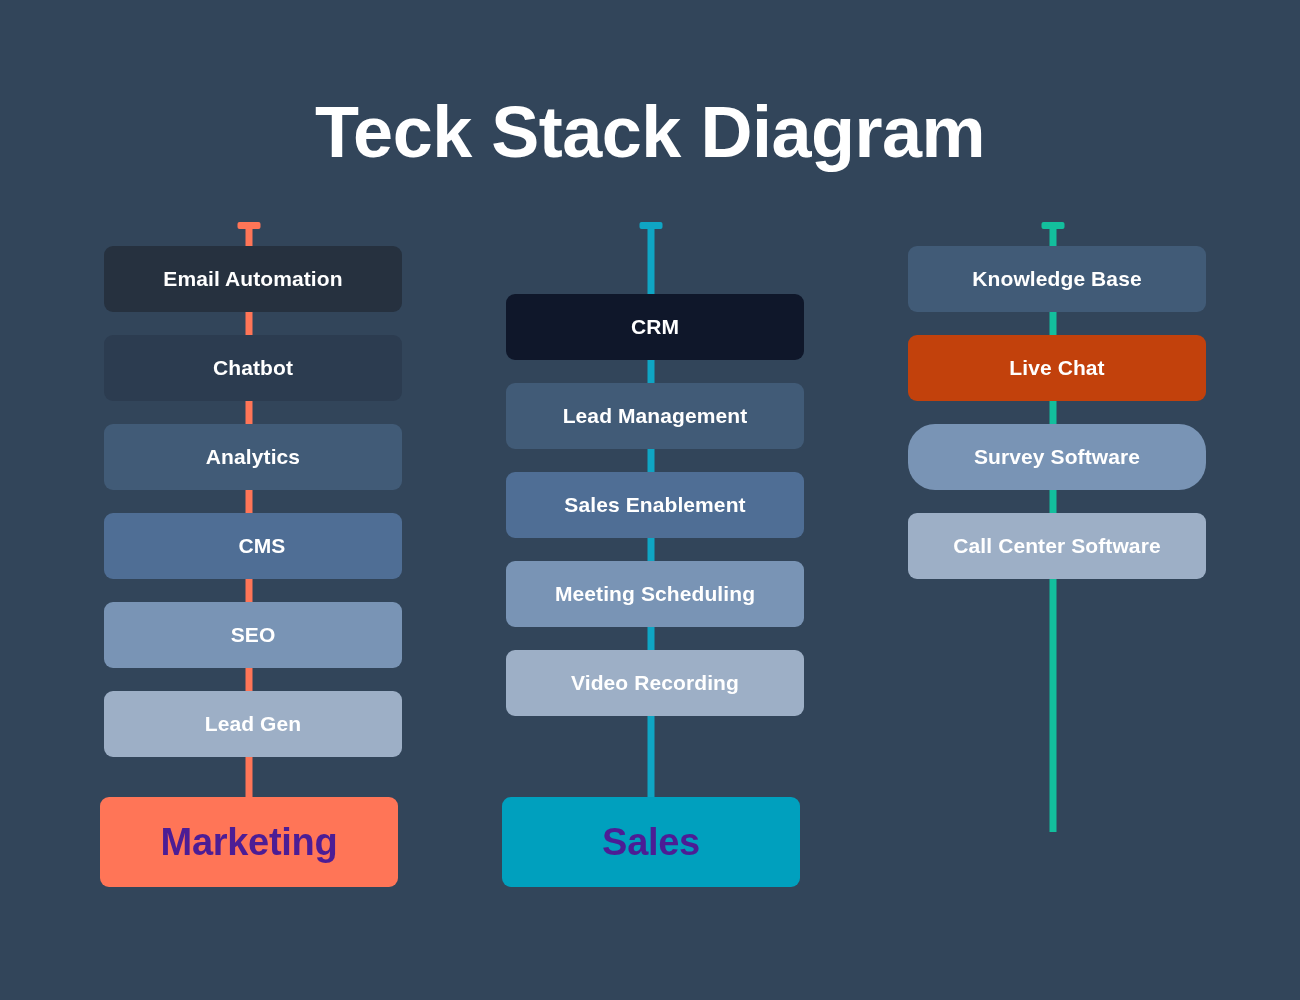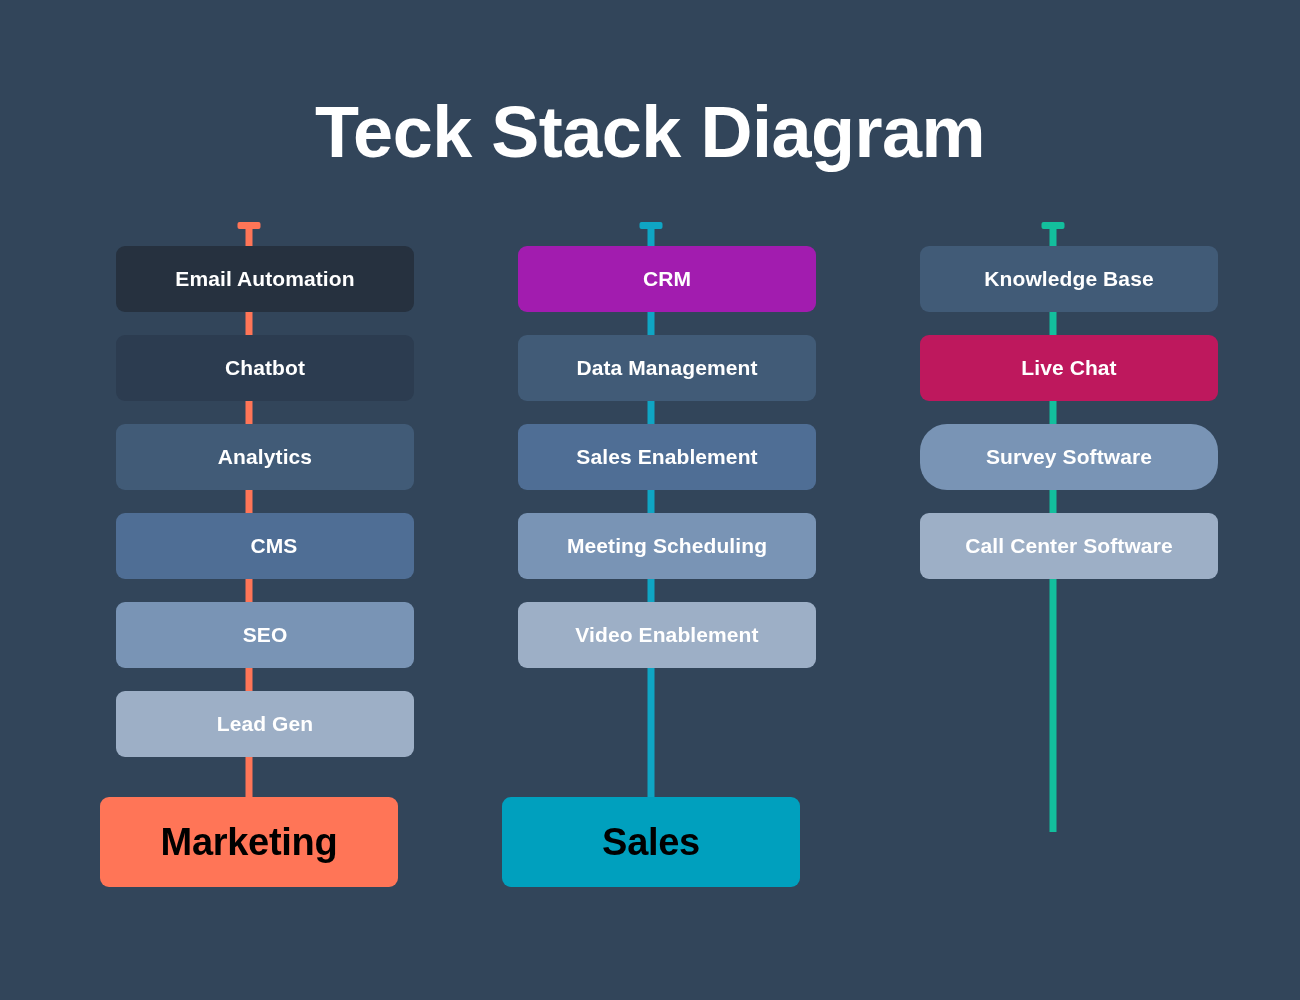--- a/index.html
+++ b/index.html
@@ -73,21 +73,21 @@
     width:23px;
     height:7px;
     border-radius:2px;
     z-index:2;
   }
 
   
   .stack {
     position:absolute;
     top:24px;
-    left:16px;
+    left:4px;
     width:298px;
     z-index:3;
   }
 
   .tier {
     position:relative;
     width:298px;
     height:66px;
     border-radius:9px;
     margin-bottom:23px;
@@ -113,21 +113,21 @@
     width:298px;
     height:90px;
     border-radius:9px;
     display:flex;
     align-items:center;
     justify-content:center;
     z-index:4;
   }
 
   .footer-label {
-    color:#000000;
+    color:#4c1d95;
     font-size:38px;
     font-weight:bold;
     letter-spacing:-0.3px;
     white-space:nowrap;
   }
 </style>
 </head>
 <body style="background: rgb(50, 69, 90);">
 
 <div class="canvas">
@@ -161,49 +161,49 @@
       </div>
       <div class="footer-box" style="background: rgb(255, 117, 87);">
         <span class="footer-label">Marketing</span>
       </div>
     </div>
 
     <div class="column">
       <div class="spine" style="background: rgb(15, 165, 196);"></div>
       <div class="spine-cap" style="background: rgb(15, 165, 196);"></div>
       <div class="stack">
-        <div class="tier" style="background: #a21caf;">
+        <div class="tier" style="background: #0f172a; margin-top: 48px;">
           <span class="tier-label">CRM</span>
         </div>
         <div class="tier" style="background: rgb(65, 91, 119);">
-          <span class="tier-label">Data Management</span>
+          <span class="tier-label">Lead Management</span>
         </div>
         <div class="tier" style="background: rgb(79, 110, 149);">
           <span class="tier-label">Sales Enablement</span>
         </div>
         <div class="tier" style="background: rgb(121, 148, 181);">
           <span class="tier-label">Meeting Scheduling</span>
         </div>
         <div class="tier" style="background: rgb(157, 175, 198);">
-          <span class="tier-label">Video Enablement</span>
+          <span class="tier-label">Video Recording</span>
         </div>
       </div>
       <div class="footer-box" style="background: rgb(0, 160, 190);">
         <span class="footer-label">Sales</span>
       </div>
     </div>
 
     <div class="column">
       <div class="spine" style="background: rgb(19, 191, 157);"></div>
       <div class="spine-cap" style="background: rgb(19, 191, 157);"></div>
       <div class="stack">
         <div class="tier" style="background: rgb(65, 91, 119);">
           <span class="tier-label">Knowledge Base</span>
         </div>
-        <div class="tier" style="background: #be185d; justify-content: center;">
+        <div class="tier" style="background: #c2410c; justify-content: center;">
           <span class="tier-label">Live Chat</span>
         </div>
         <div class="tier" style="background: rgb(121, 148, 181); border-radius: 27px;">
           <span class="tier-label">Survey Software</span>
         </div>
         <div class="tier" style="background: rgb(157, 175, 198);">
           <span class="tier-label">Call Center Software</span>
         </div>
       </div>
     </div>

